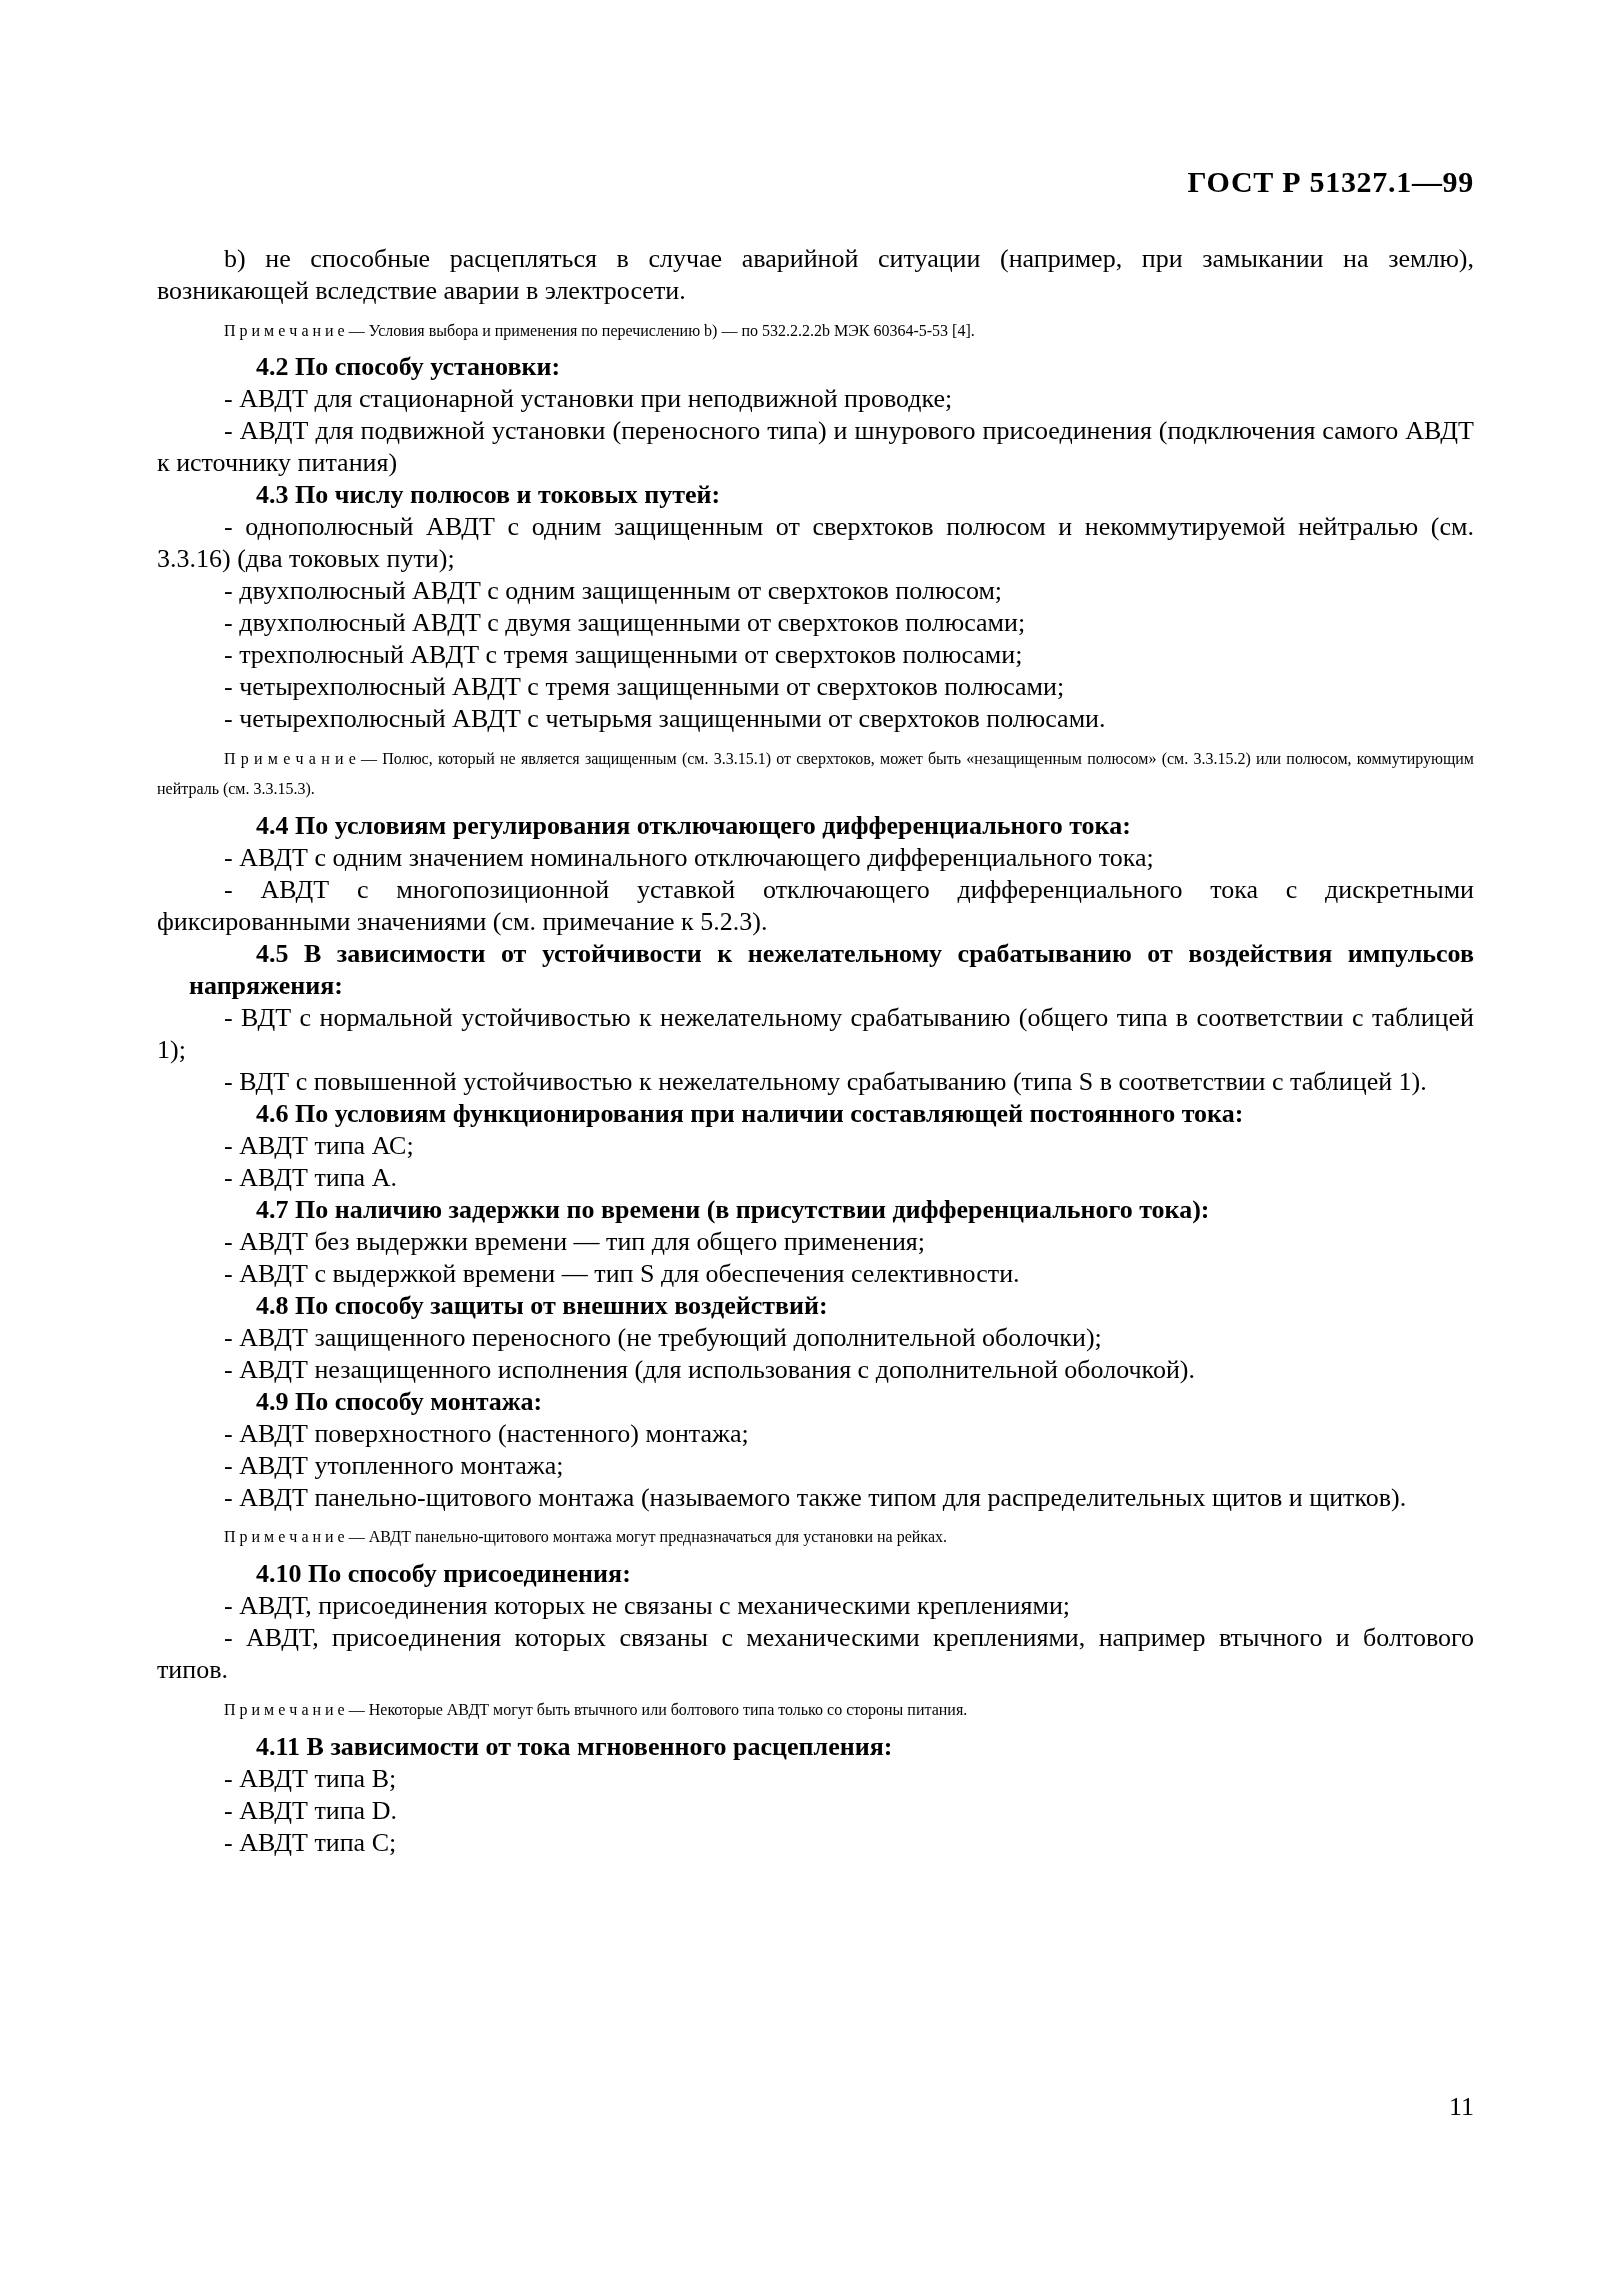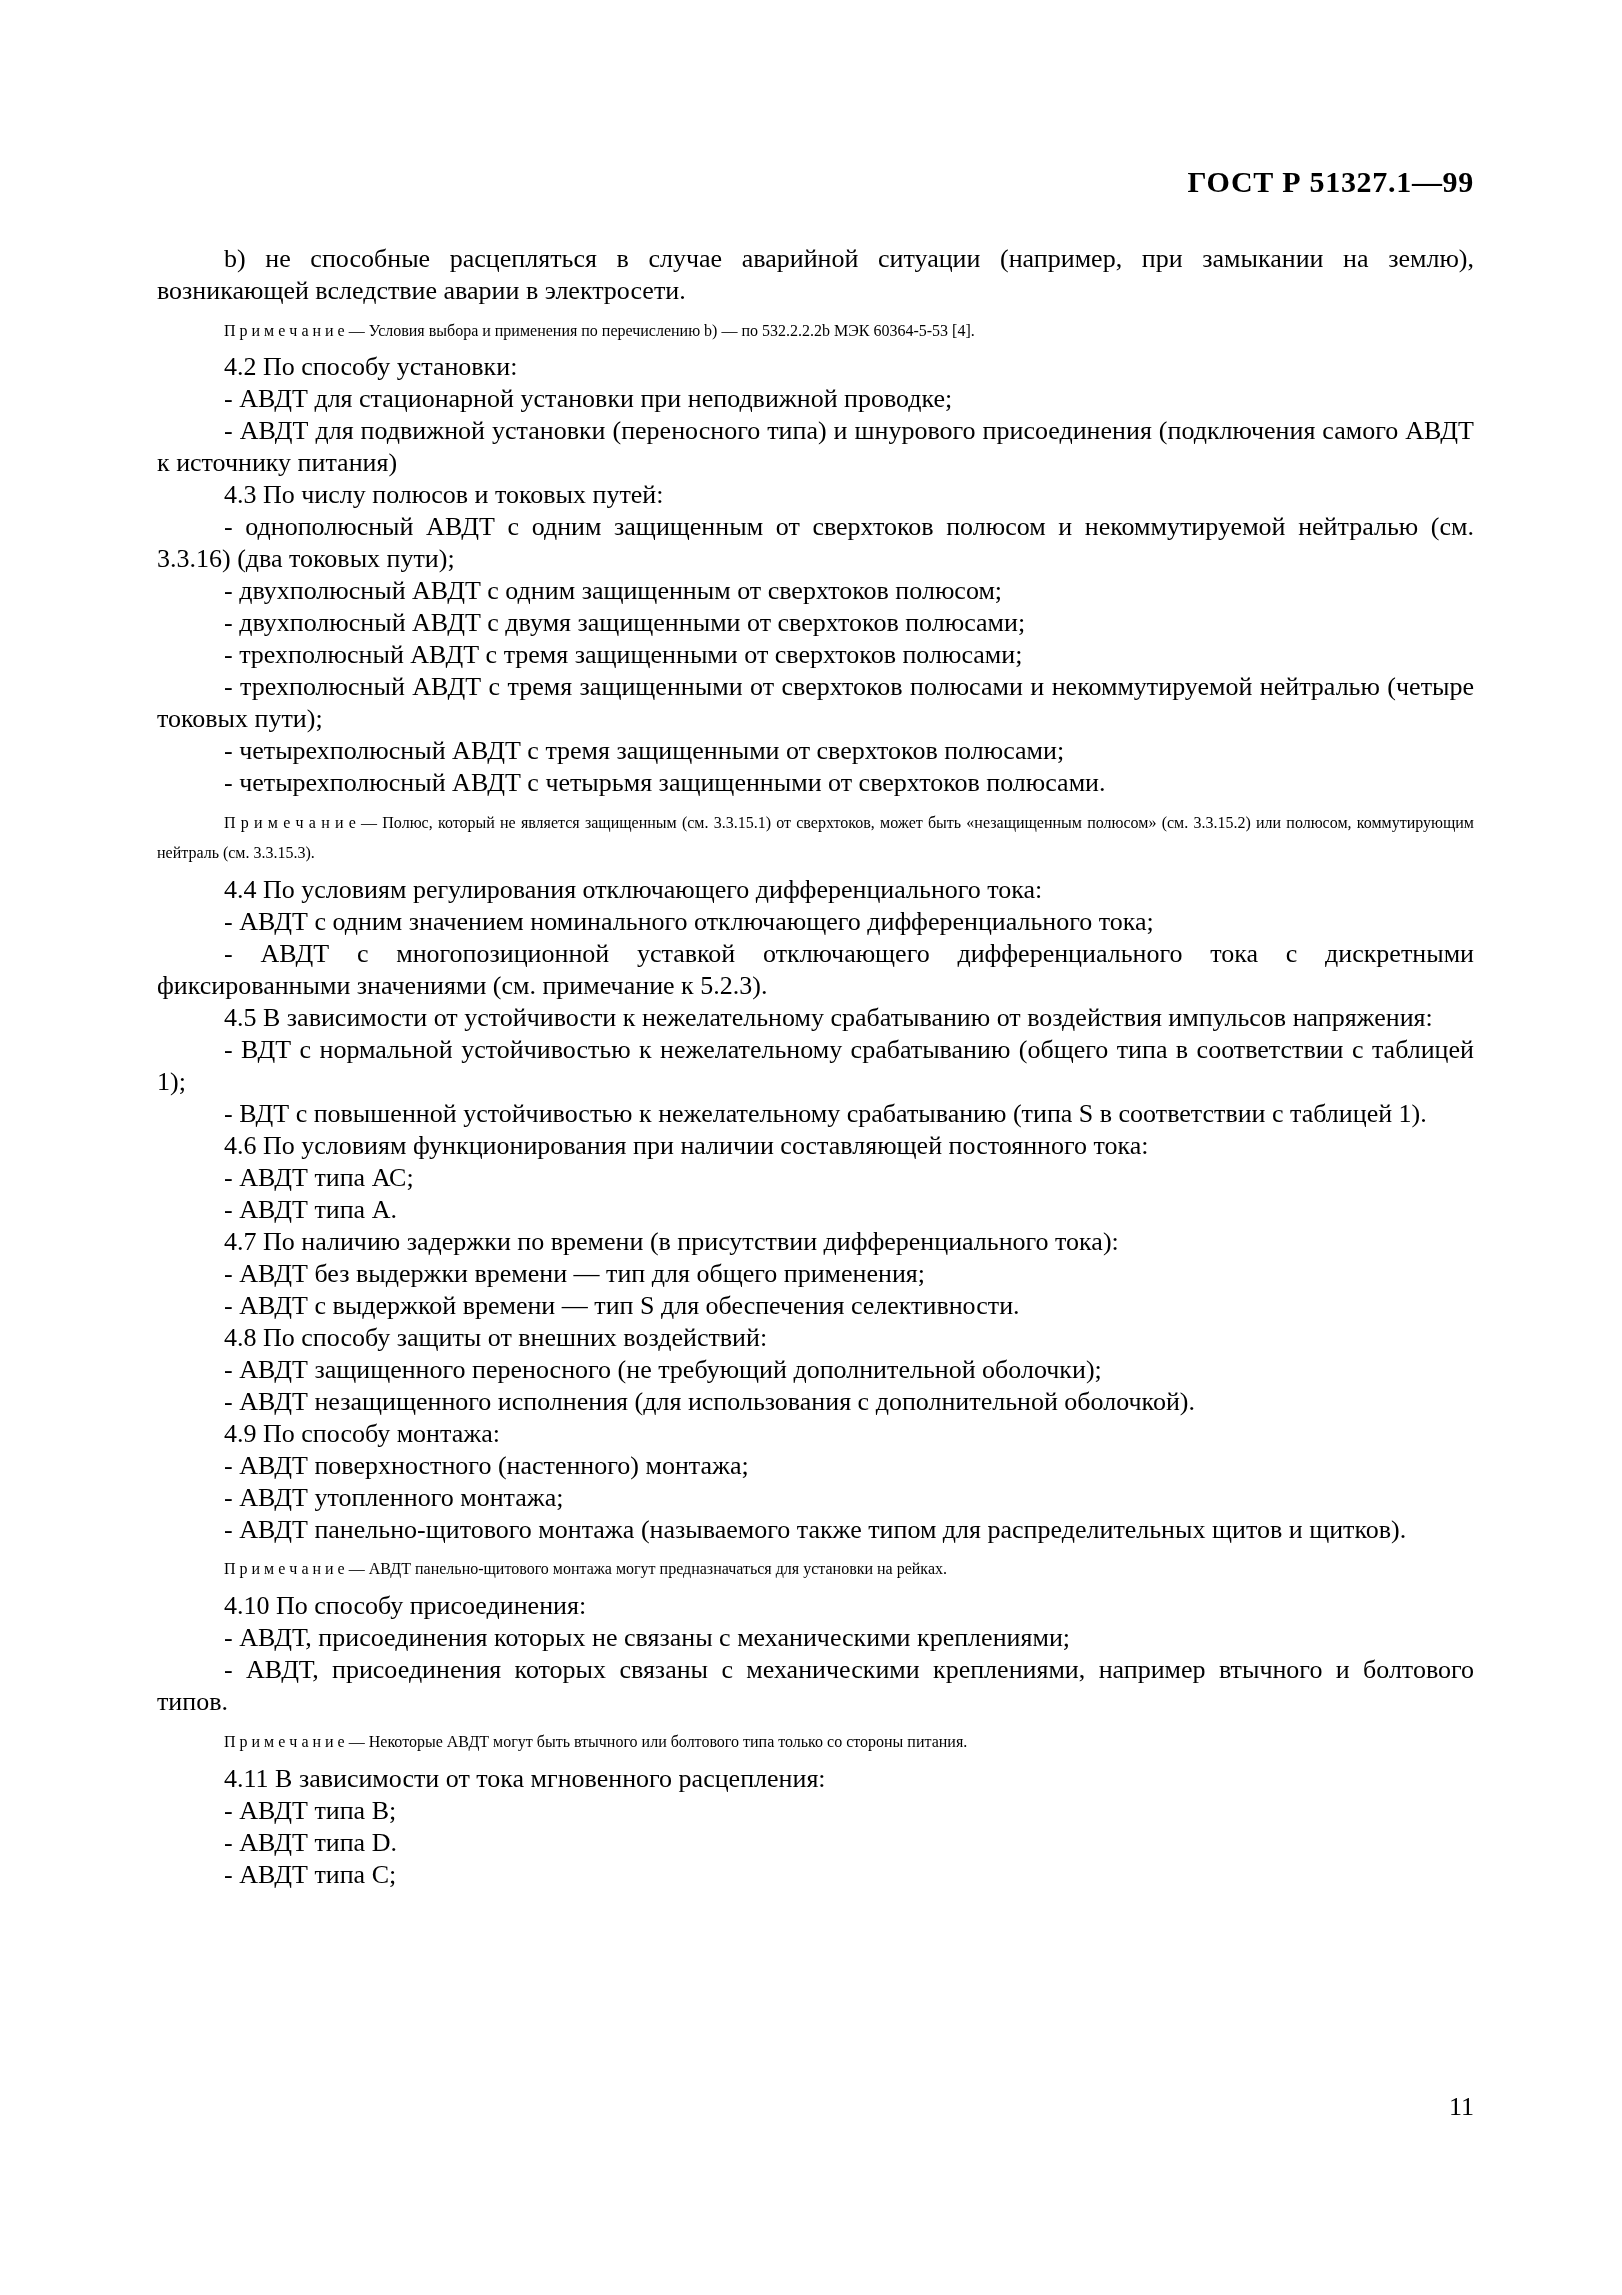--- a/index.html
+++ b/index.html
@@ -36,21 +36,22 @@
   }
   .content p {
     margin: 0;
     font-size: 26px;
     line-height: 32px;
     text-align: justify;
     text-indent: 67px;
     hyphens: manual;
   }
   .content p.heading {
-    font-weight: normal;
+    font-weight: bold;
+    margin-left: 32px;
   }
   .content p.note {
     font-size: 16px;
     line-height: 30px;
     margin: 8.5px 0 5.9px 0;
   }
   .page-number {
     position: absolute;
     top: 2091px;
     left: 157px;
@@ -70,21 +71,20 @@
       <p class="body">b) не способные расцепляться в случае аварийной ситуации (например, при замыкании на землю), возникающей вследствие аварии в электросети.</p>
       <p class="note">П р и м е ч а н и е — Условия выбора и применения по перечислению b) — по 532.2.2.2b МЭК 60364-5-53 [4].</p>
       <p class="heading">4.2 По способу установки:</p>
       <p class="item">- АВДТ для стационарной установки при неподвижной проводке;</p>
       <p class="item">- АВДТ для подвижной установки (переносного типа) и шнурового присоединения (подклю­чения самого АВДТ к источнику питания)</p>
       <p class="heading">4.3 По числу полюсов и токовых путей:</p>
       <p class="item">- однополюсный АВДТ с одним защищенным от сверхтоков полюсом и некоммутируемой нейтралью (см. 3.3.16) (два токовых пути);</p>
       <p class="item">- двухполюсный АВДТ с одним защищенным от сверхтоков полюсом;</p>
       <p class="item">- двухполюсный АВДТ с двумя защищенными от сверхтоков полюсами;</p>
       <p class="item">- трехполюсный АВДТ с тремя защищенными от сверхтоков полюсами;</p>
-      <p class="item">- трехполюсный АВДТ с тремя защищенными от сверхтоков полюсами и некоммутируемой нейтралью (четыре токовых пути);</p>
       <p class="item">- четырехполюсный АВДТ с тремя защищенными от сверхтоков полюсами;</p>
       <p class="item">- четырехполюсный АВДТ с четырьмя защищенными от сверхтоков полюсами.</p>
       <p class="note">П р и м е ч а н и е — Полюс, который не является защищенным (см. 3.3.15.1) от сверхтоков, может быть «незащищенным полюсом» (см. 3.3.15.2) или полюсом, коммутирующим нейтраль (см. 3.3.15.3).</p>
       <p class="heading">4.4 По условиям регулирования отключающего дифференциального тока:</p>
       <p class="item">- АВДТ с одним значением номинального отключающего дифференциального тока;</p>
       <p class="item">- АВДТ с многопозиционной уставкой отключающего дифференциального тока с дискретны­ми фиксированными значениями (см. примечание к 5.2.3).</p>
       <p class="heading">4.5 В зависимости от устойчивости к нежелательному срабатыванию от воздействия импульсов напряжения:</p>
       <p class="item">- ВДТ с нормальной устойчивостью к нежелательному срабатыванию (общего типа в соответ­ствии с таблицей 1);</p>
       <p class="item">- ВДТ с повышенной устойчивостью к нежелательному срабатыванию (типа S в соответствии с таблицей 1).</p>
       <p class="heading">4.6 По условиям функционирования при наличии составляющей постоянного тока:</p>

